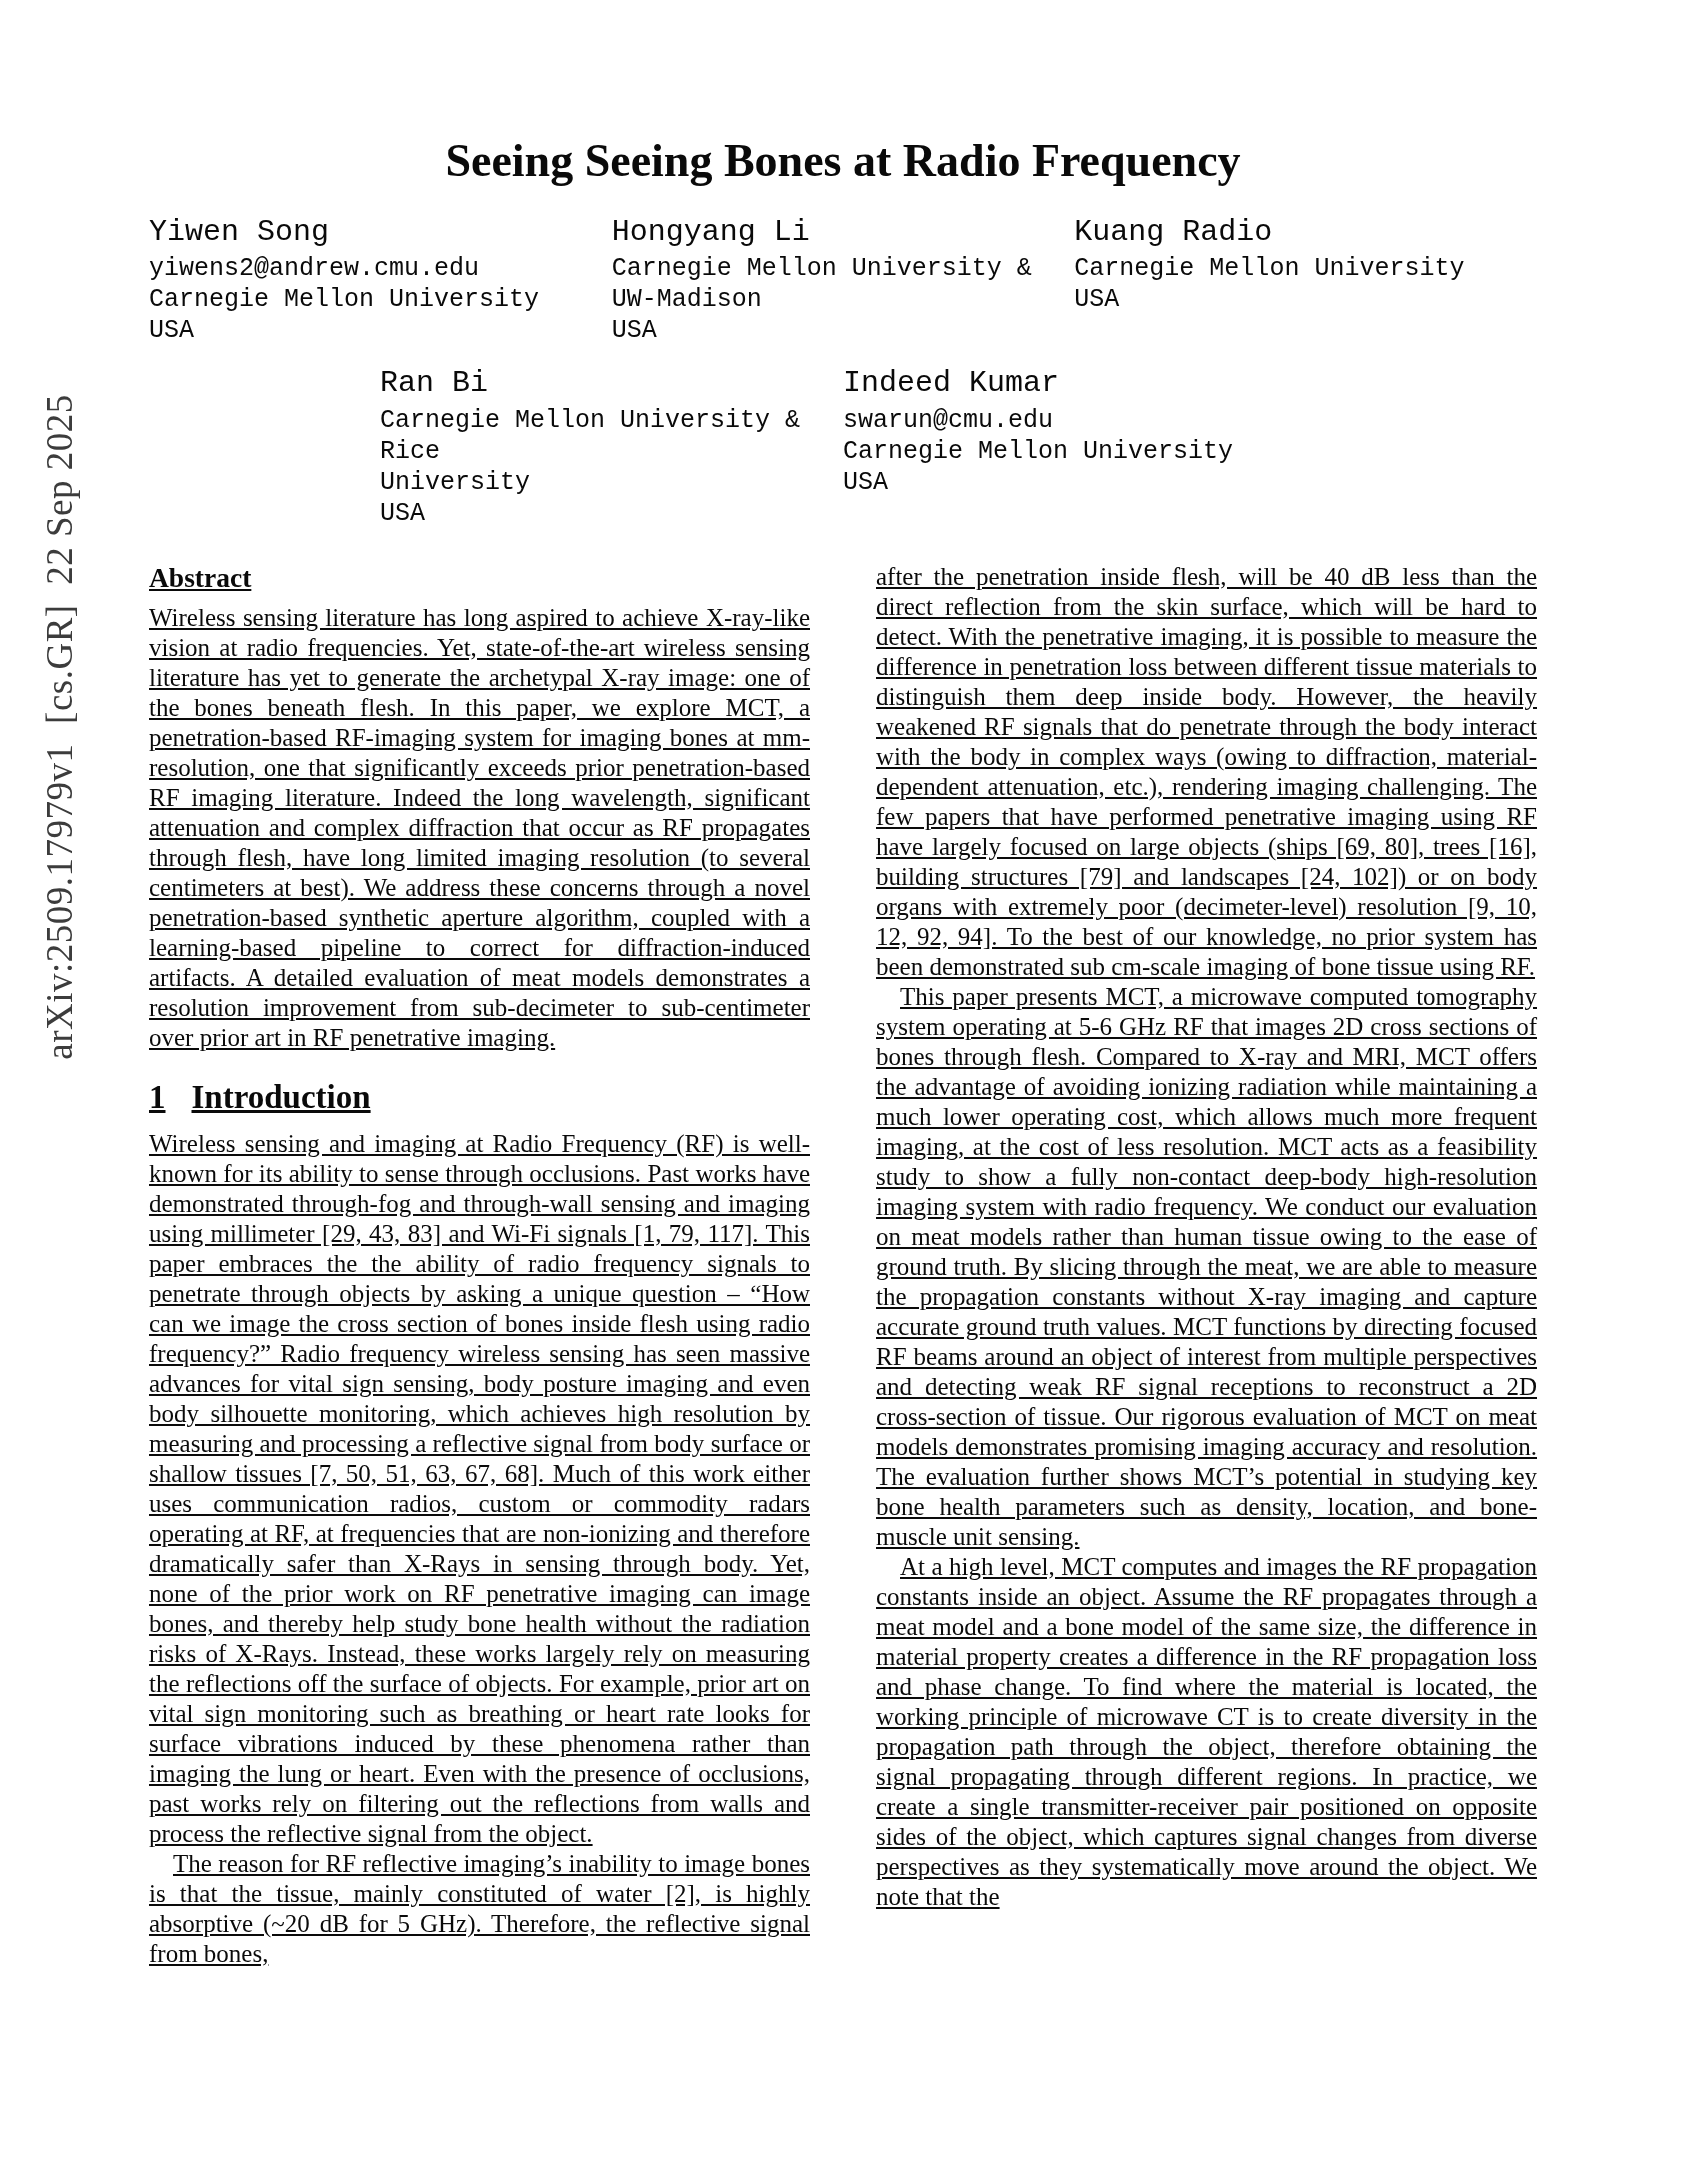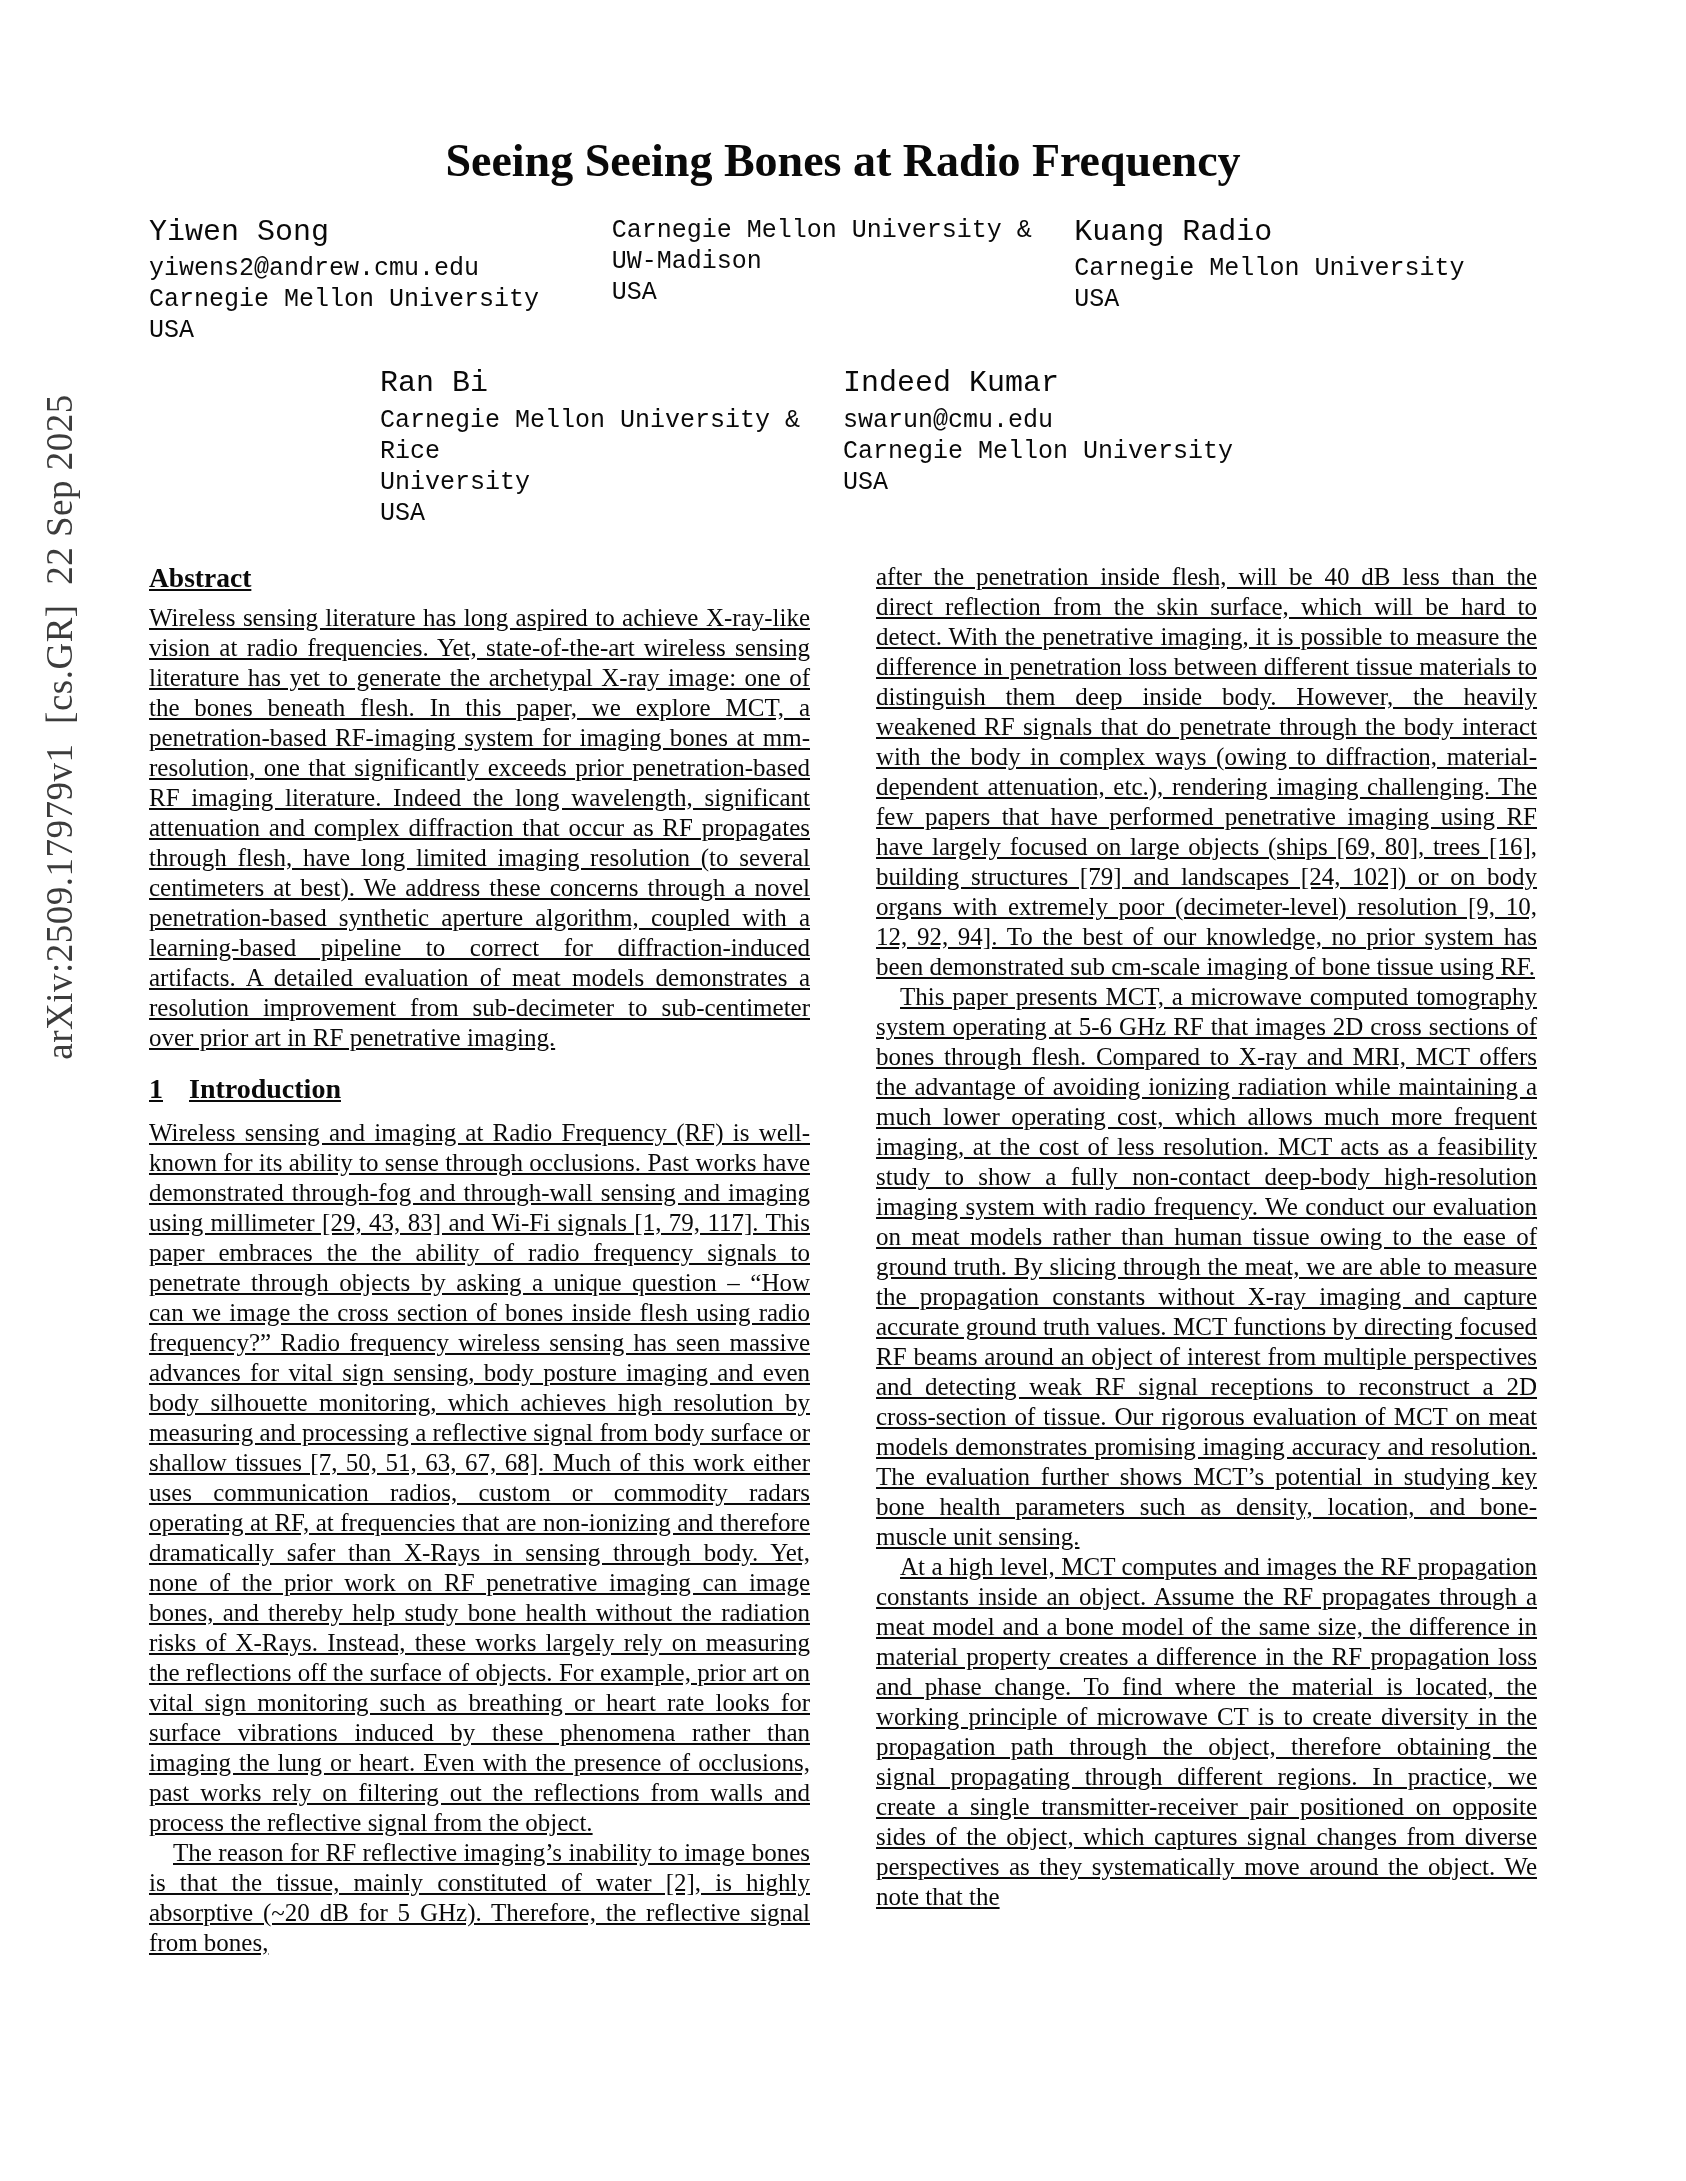--- a/index.html
+++ b/index.html
@@ -41,23 +41,23 @@
   .author-name { font-size: 30px; margin-bottom: 4.6px; }
   .author-lines { font-size: 25px; line-height: 31px; white-space: pre-line; }
   .columns { display: flex; gap: 66px; margin-top: 33px; }
   .col { width: 661px; text-decoration: underline; }
   .abstract-heading {
     font-size: 27.5px;
     font-weight: bold;
     margin-bottom: 9.2px;
   }
   .section-heading {
-    font-size: 28px;
+    font-size: 33px;
     font-weight: bold;
-    margin: 20px 0 13px 0;
+    margin: 26px 0 13px 0;
   }
   .sec-num { margin-right: 26px; }
   p.body-par {
     font-size: 25px;
     line-height: 30px;
     text-align: justify;
     hyphens: auto;
     -webkit-hyphens: auto;
   }
   p.indent { text-indent: 24px; }
@@ -72,20 +72,21 @@
   <h1 class="title">Seeing Seeing Bones at Radio Frequency</h1>
 
   <div class="authors-row row1">
     <div class="author">
       <div class="author-name">Yiwen Song</div>
       <div class="author-lines">yiwens2@andrew.cmu.edu
 Carnegie Mellon University
 USA</div>
     </div>
     <div class="author">
+      <div class="author-name">Hongyang Li</div>
       <div class="author-lines">Carnegie Mellon University &amp;
 UW-Madison
 USA</div>
     </div>
     <div class="author">
       <div class="author-name">Kuang Radio</div>
       <div class="author-lines">Carnegie Mellon University
 USA</div>
     </div>
   </div>

